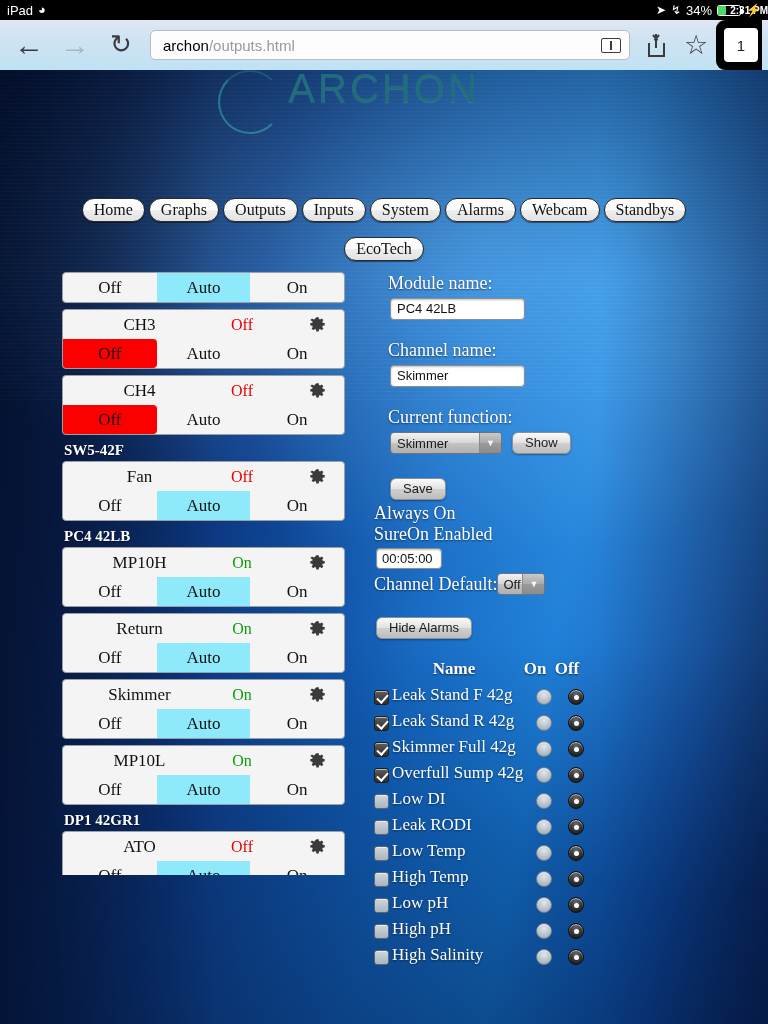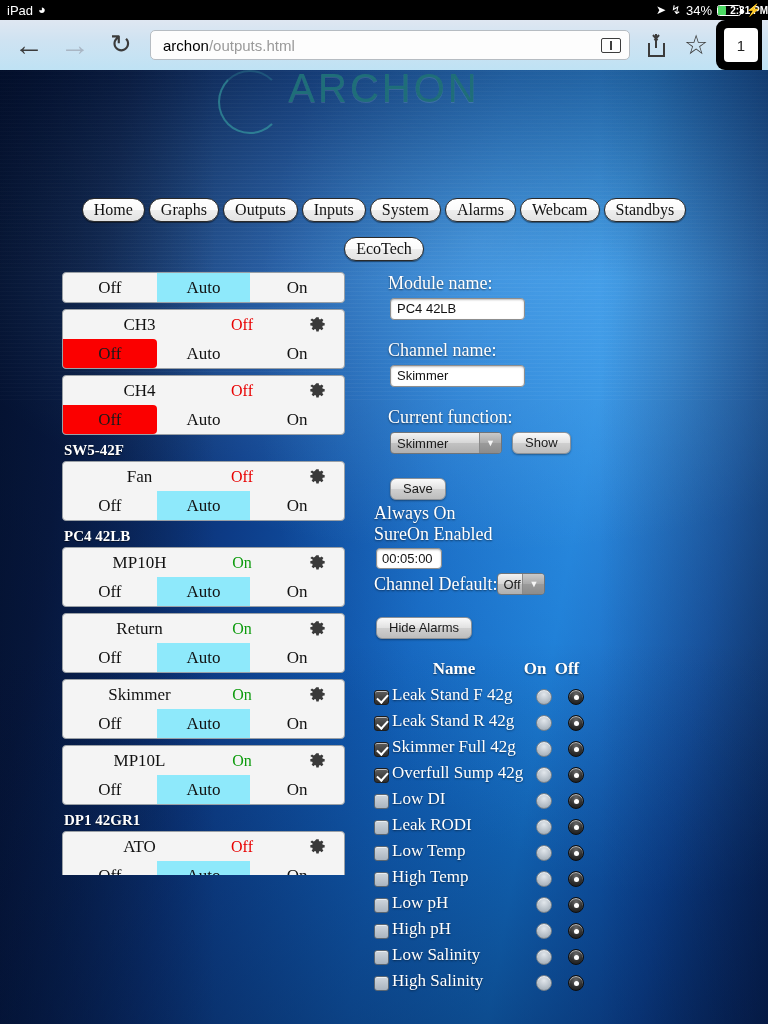--- a/index.html
+++ b/index.html
@@ -548,30 +548,20 @@
           <span class="anm">High pH</span>
           <span class="rcell-on">
             <span class="rd"></span>
           </span>
           <span class="rcell-off">
             <span class="rd sel"></span>
           </span>
         </div>
         <div class="alarm">
           <span class="cb"></span>
-          <span class="anm">Low Salinity</span>
-          <span class="rcell-on">
-            <span class="rd"></span>
-          </span>
-          <span class="rcell-off">
-            <span class="rd sel"></span>
-          </span>
-        </div>
-        <div class="alarm">
-          <span class="cb"></span>
           <span class="anm">High Salinity</span>
           <span class="rcell-on">
             <span class="rd"></span>
           </span>
           <span class="rcell-off">
             <span class="rd sel"></span>
           </span>
         </div>
       </div>
   </div>

